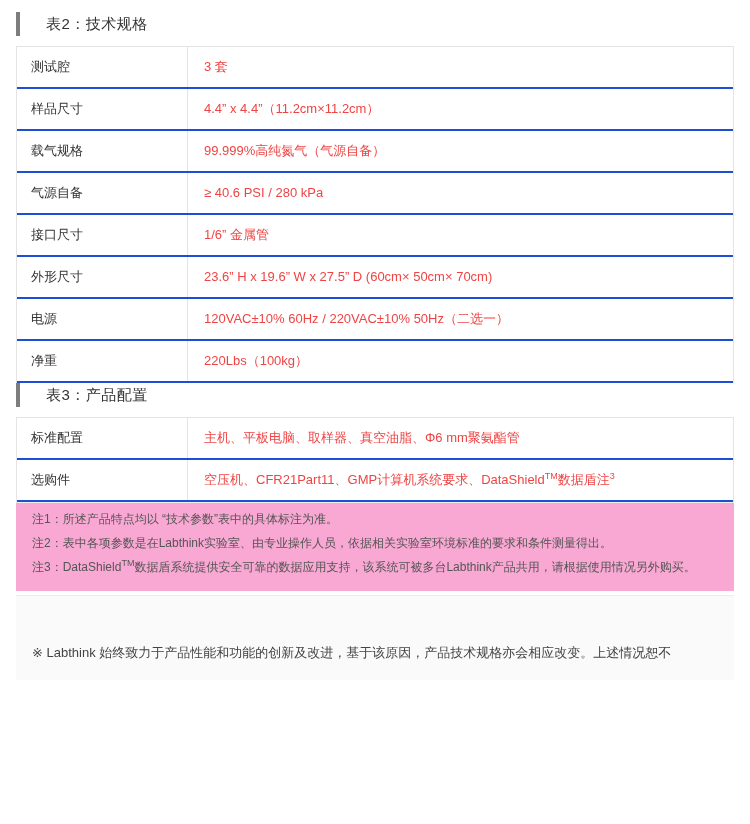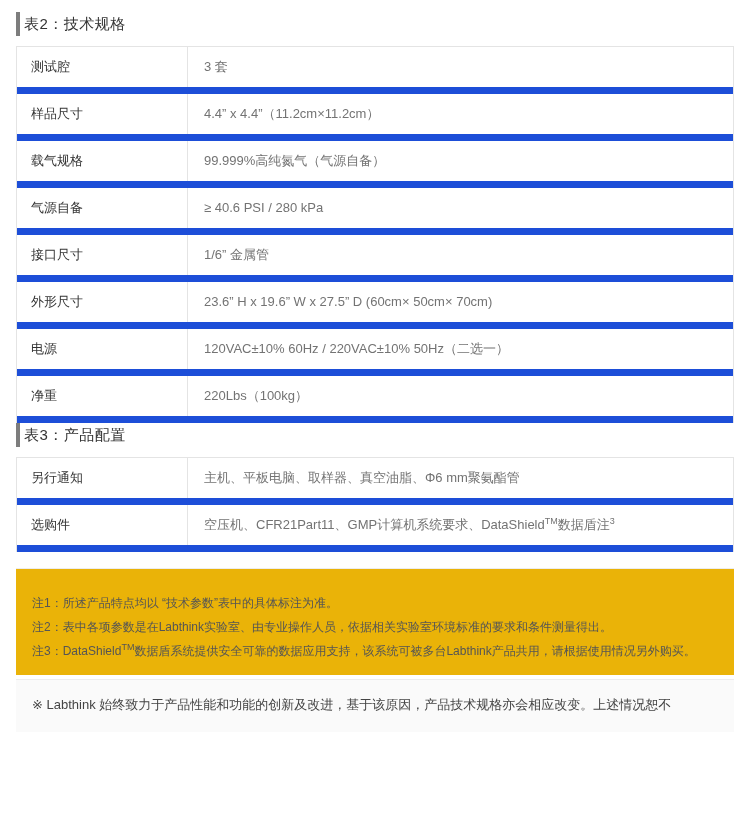--- a/index.html
+++ b/index.html
@@ -20,46 +20,46 @@
     height: 824px;
     position: relative;
     box-sizing: border-box;
     padding: 0 16px;
   }
   
   .section-title {
     display: flex;
     align-items: center;
     margin: 12px 0 10px 0;
-    padding-left: 4px;
+    padding-left: 26px;
     border-left: 4px solid #7d7d7d;
     font-size: 15px;
     color: #333;
     letter-spacing: 0.5px;
     line-height: 22px;
     height: 24px;
   }
   
   table.spec {
     width: 100%;
     border-collapse: collapse;
     table-layout: fixed;
     background: #ffffff;
   }
   table.spec tr {
-    border-bottom: 7px solid #1d4ed8;
+    border-bottom: 2px solid #1d4ed8;
   }
   table.spec tr:first-child {
     border-top: 1px solid #e4e4e4;
   }
   table.spec td {
     padding: 11px 8px 11px 14px;
     vertical-align: middle;
     font-size: 13px;
-    color: #737373;
+    color: #ef4444;
     line-height: 18px;
   }
   table.spec td.label {
     width: 148px;
     color: #333;
   }
   table.spec td.value {
     border-left: 1px solid #e4e4e4;
     padding-left: 16px;
   }
@@ -71,43 +71,42 @@
   }
   .tbl3 td.label { width: 96px; }
   .tbl3 td { padding-top: 13px; padding-bottom: 13px; }
   sup {
     font-size: 9px;
     vertical-align: super;
     line-height: 0;
   }
   
   .notes {
-    margin-top: 16px;
-    padding: 22px 16px 12px 16px;
-    background: #eab308;
+    padding: 4px 16px 12px 16px;
+    background: #f9a8d4;
     border-top: 1px solid #ededed;
     font-size: 12px;
     color: #555;
     line-height: 24px;
   }
   .notes .note-line {
     white-space: nowrap;
     overflow: hidden;
     text-overflow: ellipsis;
   }
   .disclaimer {
     margin-top: 4px;
     padding: 12px 16px 14px 16px;
     background: #fafafa;
     border-top: 1px solid #ededed;
     font-size: 13px;
     color: #444;
     line-height: 26px;
   }
-  .disclaimer .dline { display: block; }
+  .disclaimer .dline { display: block; margin-top: 32px; }
 </style>
 </head>
 <body>
 
 <div class="page">
 
   <div class="section-title">表2：技术规格</div>
 
   <div class="tbl-wrap">
     <table class="spec tbl2">
@@ -147,21 +146,21 @@
       </tbody>
     </table>
   </div>
 
   <div class="section-title" style="margin-top:0;">表3：产品配置</div>
 
   <div class="tbl-wrap">
     <table class="spec tbl3">
       <tbody>
         <tr>
-          <td class="label">另行通知</td>
+          <td class="label">标准配置</td>
           <td class="value">主机、平板电脑、取样器、真空油脂、Φ6 mm聚氨酯管</td>
         </tr>
         <tr>
           <td class="label">选购件</td>
           <td class="value"><span>空压机、CFR21Part11、GMP计算机系统要求、DataShield</span><sup>TM</sup><span>数据盾注</span><sup>3</sup></td>
         </tr>
       </tbody>
     </table>
   </div>
 

